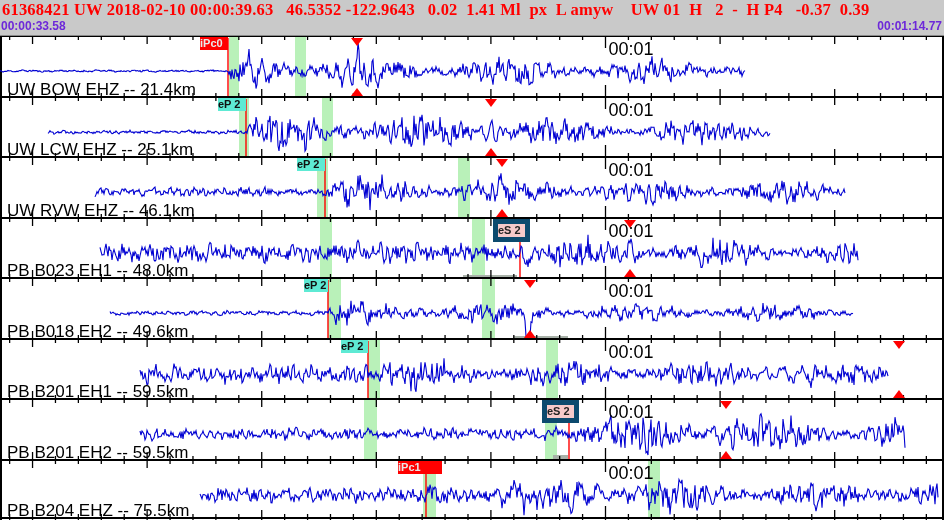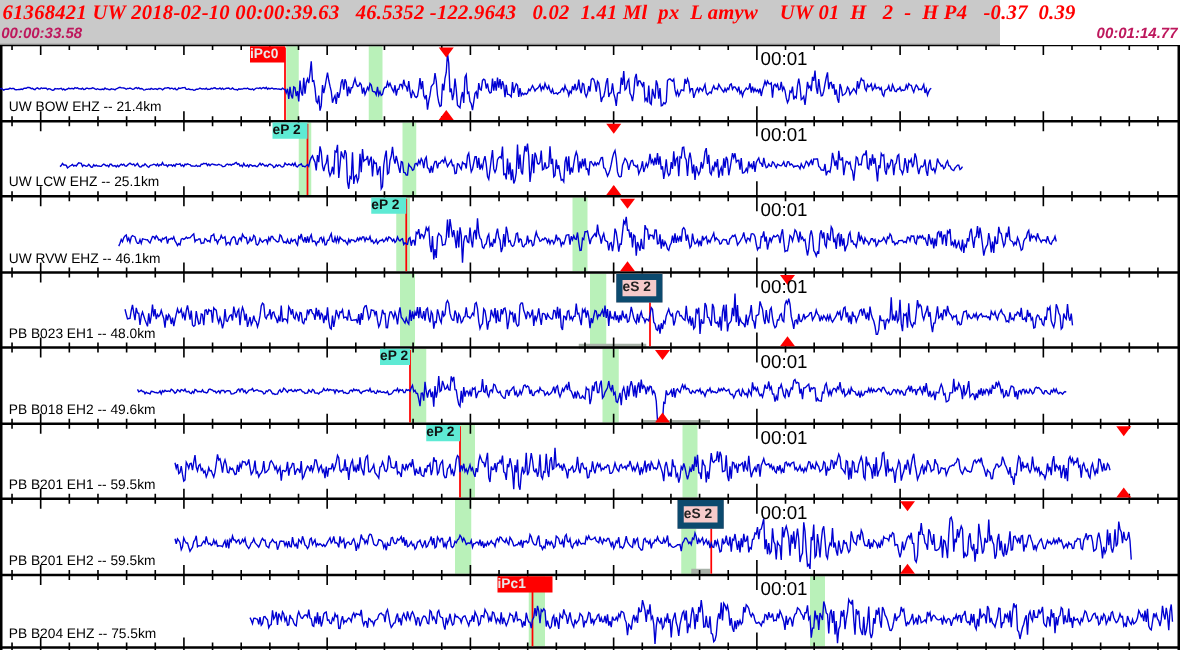--- a/index.html
+++ b/index.html
@@ -1,34 +1,34 @@
 <!DOCTYPE html>
 <html><head>
 <meta charset="utf-8">
 <style>
   html,body{margin:0;padding:0;background:#fff;}
   #app{position:relative;width:944px;height:520px;overflow:hidden;
        font-family:"Liberation Sans",sans-serif;background:#fff;}
-  #header{position:absolute;left:0;top:0;width:800px;height:36px;background:#c9c9c9;
-          border-bottom:1px solid #888;box-sizing:border-box;font-style:italic;}
+  #header{position:absolute;left:0;top:0;width:944px;height:36px;background:#c9c9c9;
+          border-bottom:1px solid #888;box-sizing:border-box;}
   #hline1{position:absolute;left:2px;top:0px;white-space:pre;color:#ff0000;
           font-family:"Liberation Serif",serif;font-weight:bold;font-size:16.5px;letter-spacing:.2px;}
-  #hline2{position:absolute;left:0;top:19px;width:944px;height:16px;color:#be185d;
+  #hline2{position:absolute;left:0;top:19px;width:944px;height:16px;color:#6d28d9;
           font-weight:bold;font-size:12px;white-space:pre;}
   #hstart{position:absolute;left:1px;top:0;}
   #hspan{position:absolute;left:0;right:0;top:0;text-align:center;}
   #hend{position:absolute;right:2px;top:0;}
   #panel{position:absolute;left:0;top:36px;}
   .flag{position:absolute;height:13px;line-height:13px;font-size:11px;font-weight:bold;
         text-align:left;white-space:pre;}
   .flag.solid{background:#ff0000;color:#e8e8e8;}
   .flag.soliddark{background:#5eead4;color:#111;}
   .flag.outline{background:#f6caca;color:#222;border:5px solid #0c4a6e;}
-  .stalabel{position:absolute;color:#000;font-size:11px;white-space:pre;}
-  .minlabel{position:absolute;color:#000;font-size:15px;white-space:pre;}
+  .stalabel{position:absolute;color:#000;font-size:17px;white-space:pre;}
+  .minlabel{position:absolute;color:#000;font-size:18px;white-space:pre;}
 </style>
 </head>
 <body>
 
 <div id="app">
   <div id="header">
     <div id="hline1">61368421 UW 2018-02-10 00:00:39.63   46.5352 -122.9643   0.02  1.41 Ml  px  L amyw    UW 01  H   2  -  H P4   -0.37  0.39</div>
     <div id="hline2">
       <span id="hstart">00:00:33.58</span>
       <span id="hend">00:01:14.77</span>

